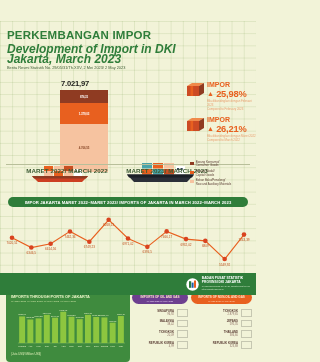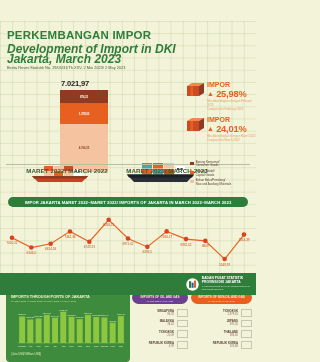--- a/index.html
+++ b/index.html
@@ -230,21 +230,21 @@
         <svg width="19" height="15" viewBox="0 0 19 15">
           <path d="M1 4 L6 1 L18 1 L13 4 Z" fill="#f08a4b"></path>
           <path d="M1 4 L13 4 L13 14 L1 14 Z" fill="#cc4b24"></path>
           <path d="M13 4 L18 1 L18 11 L13 14 Z" fill="#8f3b22"></path>
           <rect x="4.5" y="4" width="2.6" height="10" fill="#e8601f"></rect>
         </svg>
       </div>
       <div class="lbl">IMPOR</div>
       <div class="val">
         <span class="tri">▲</span>
-        <span>24,01%</span>
+        <span>26,21%</span>
       </div>
       <div class="note">Bila dibandingkan dengan Maret 2022</div>
       <div class="note">Compared to March 2022</div>
     </div>
   </div>
 
   <div class="legend">
     <div class="lgrow">
       <div class="lgsw" style="background:#8f3b22"></div>
       <div class="lgtx">

